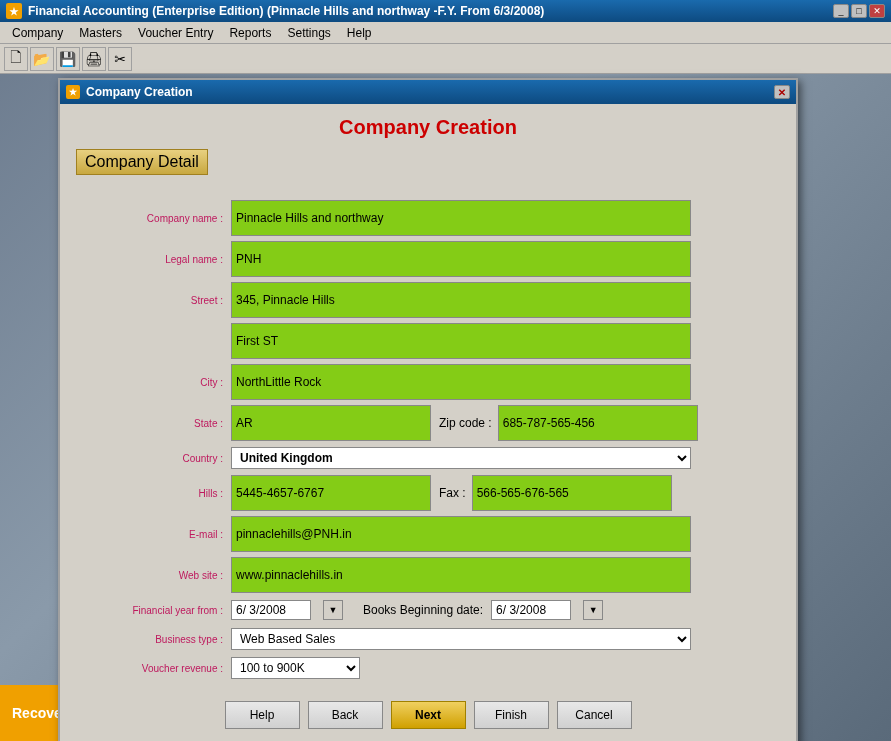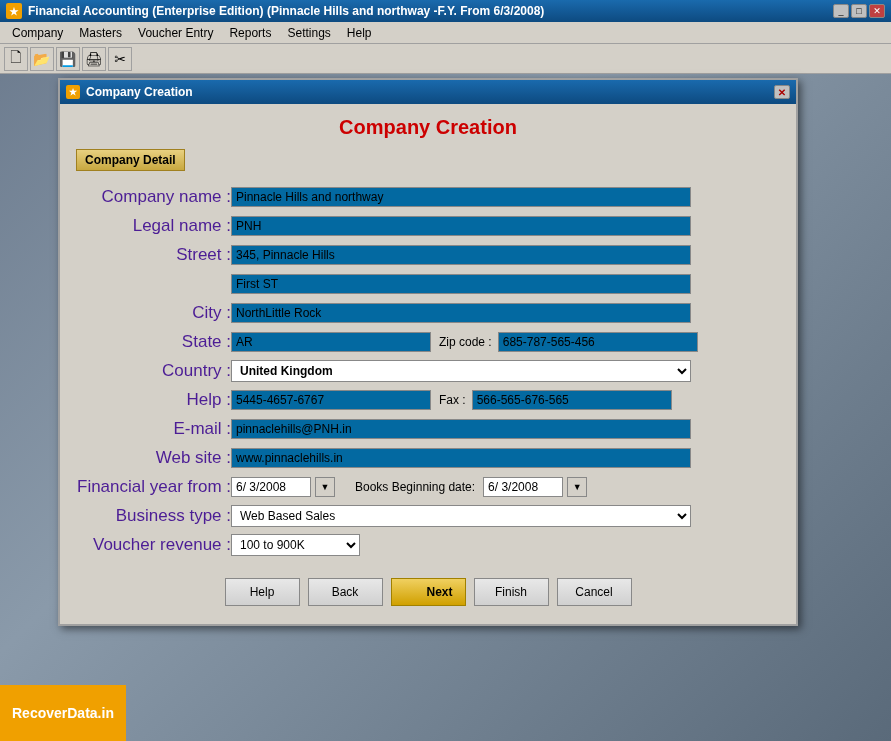--- a/index.html
+++ b/index.html
@@ -191,52 +191,53 @@
       color: #cc0000;
       font-weight: bold;
       margin-bottom: 10px;
     }
 
     
     .section-header {
       background: linear-gradient(to bottom, #e8d080, #c8a840);
       border: 1px solid #a08020;
       padding: 3px 8px;
-      font-weight: bold;
-      font-size: 12px;
+      font-weight: normal;
+      font-size: 16px;
       color: #000;
-      margin-bottom: 10px;
+      margin-bottom: 21px;
       display: inline-block;
     }
 
     
     .form-body {
       background: #d4d0c8;
       padding: 4px 0;
     }
 
     .form-row {
       display: flex;
       align-items: center;
       margin-bottom: 5px;
       min-height: 24px;
     }
 
     .form-label {
       width: 155px;
       text-align: right;
-      font-size: 17px;
-      color: #4c1d95;
+      padding-right: 8px;
+      font-size: 10px;
+      color: #be185d;
       flex-shrink: 0;
     }
 
     .form-input {
-      height: 20px;
-      border: 1px solid #888;
-      background: #0369a1;
+      height: 36px;
+      border: 1px solid #888;
+      background: #84cc16;
       padding: 0 4px;
       font-size: 12px;
       outline: none;
     }
 
     .input-full {
       width: 460px;
     }
 
     .input-city {
@@ -254,21 +255,21 @@
 
     .country-select {
       width: 460px;
       font-weight: bold;
     }
 
     
     .date-field {
       display: flex;
       align-items: center;
-      gap: 4px;
+      gap: 12px;
     }
     .date-input {
       width: 80px;
       height: 20px;
       border: 1px solid #888;
       background: white;
       padding: 0 4px;
       font-size: 12px;
     }
     .date-btn {
@@ -303,21 +304,20 @@
       border: 1px solid #888;
       background: linear-gradient(to bottom, #e8e8e8, #d0d0d0);
       font-size: 12px;
       cursor: pointer;
       padding: 0 12px;
     }
     .btn-next {
       background: linear-gradient(to bottom, #f0d060, #d0a000);
       border-color: #a08000;
       font-weight: bold;
-      text-align: right;
     }
 
     .zip-label {
       margin-left: 8px;
       margin-right: 6px;
       font-size: 12px;
     }
   </style>
 </head>
 <body>
@@ -407,21 +407,21 @@
         <div class="form-label">Country :</div>
         <select class="form-select country-select">
           <option>United Kingdom</option>
           <option>United States</option>
           <option>India</option>
           <option>Australia</option>
         </select>
       </div>
 
       <div class="form-row">
-        <div class="form-label">Help :</div>
+        <div class="form-label">Hills :</div>
         <input type="text" class="form-input" style="width: 200px;" value="5445-4657-6767">
         <span style="margin-left:8px;margin-right:6px;font-size:12px;">Fax :</span>
         <input type="text" class="form-input" style="width: 200px;" value="566-565-676-565">
       </div>
 
       <div class="form-row">
         <div class="form-label">E-mail :</div>
         <input type="text" class="form-input input-full" value="pinnaclehills@PNH.in" style="">
       </div>
 

